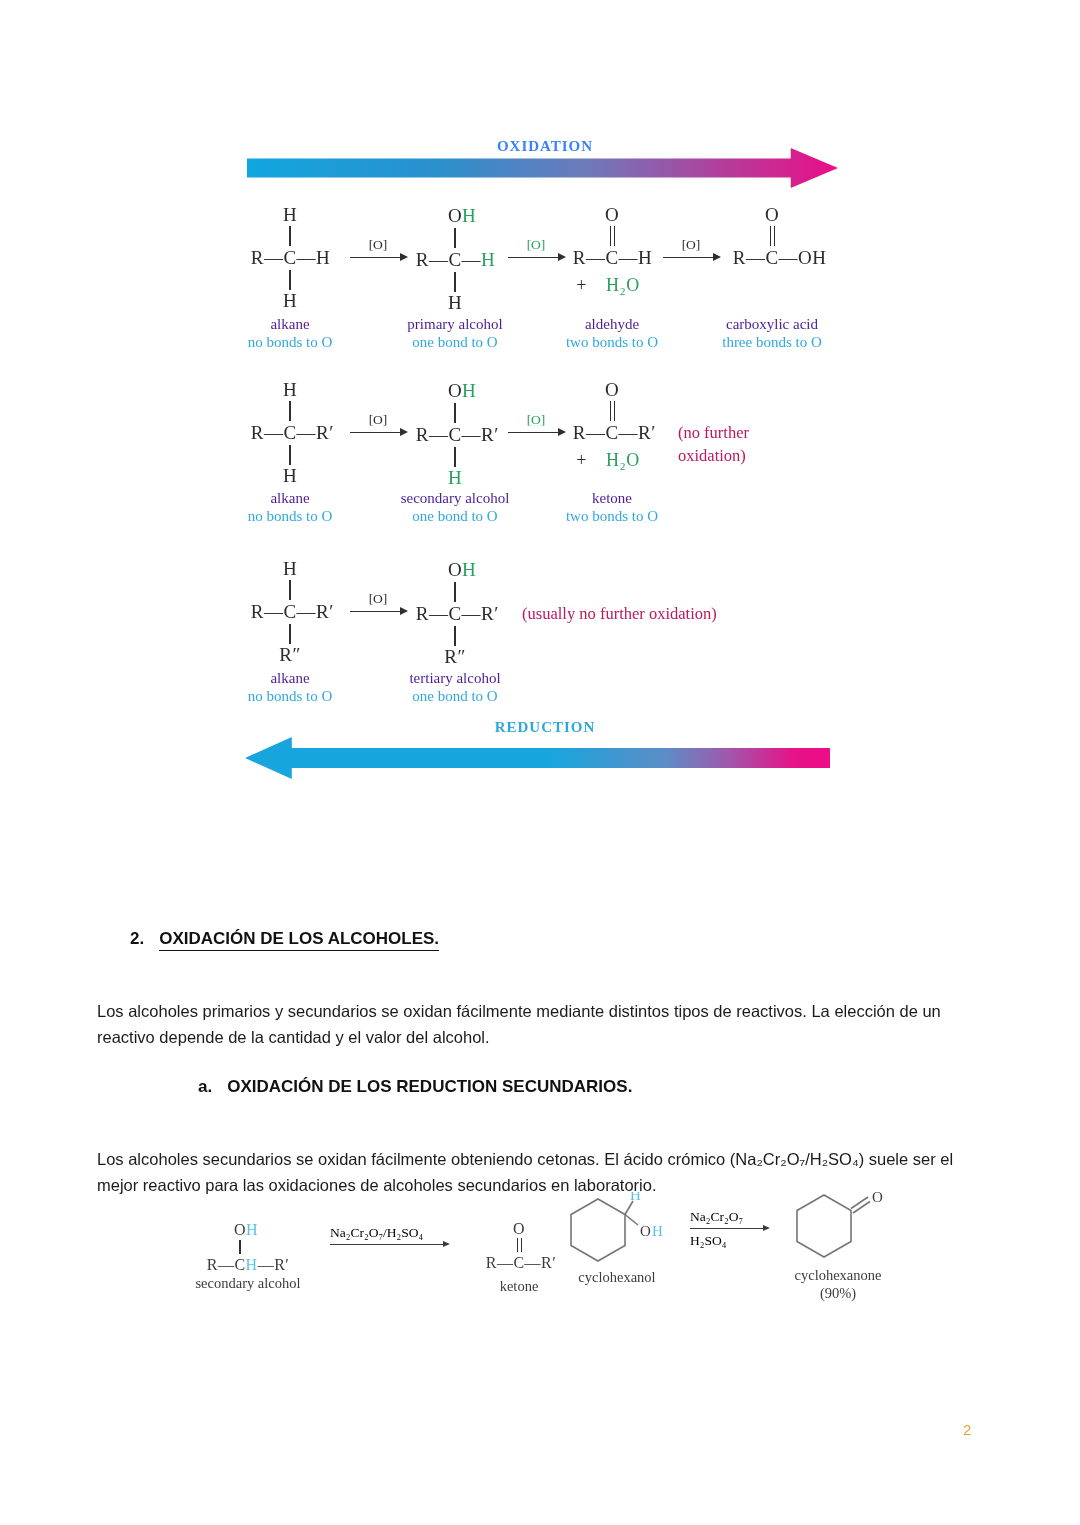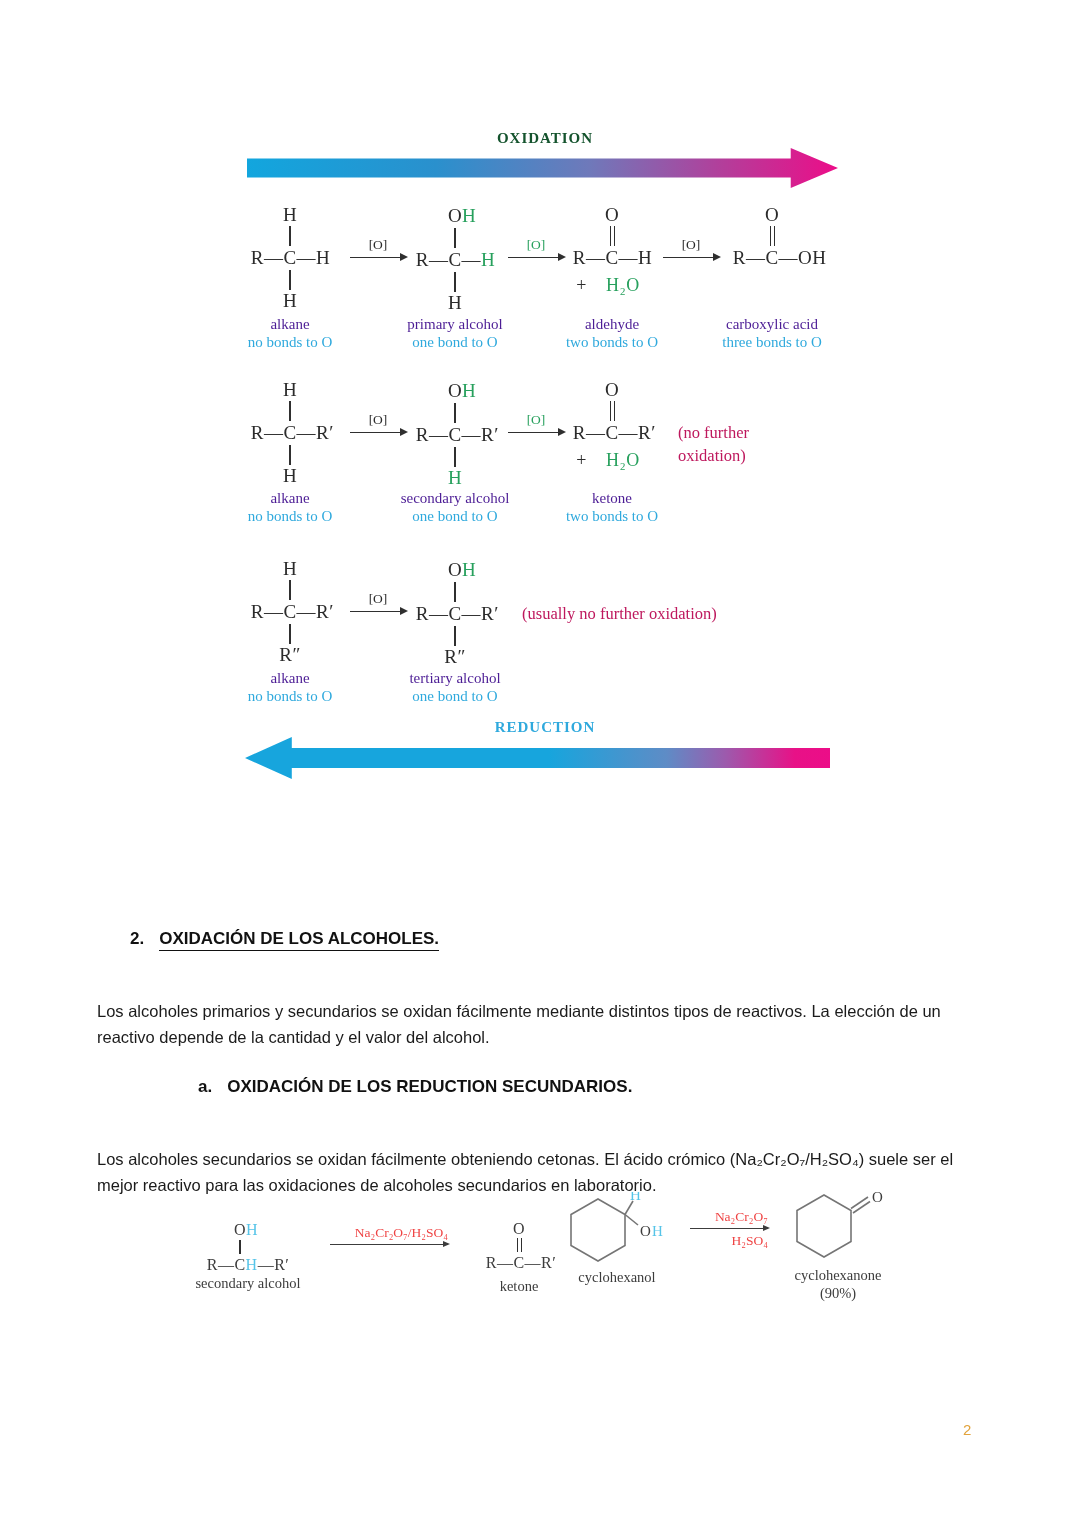--- a/index.html
+++ b/index.html
@@ -4,21 +4,21 @@
 <style>
   html,body{margin:0;padding:0;background:#ffffff;}
   .page{position:relative;width:1080px;height:1525px;background:#ffffff;overflow:hidden;
         font-family:"Liberation Sans","DejaVu Sans",sans-serif;color:#1b1b1b;}
 
   
   .fig1{position:absolute;left:0;top:0;width:1080px;height:800px;
         font-family:"Liberation Serif","DejaVu Serif",serif;color:#2b2b2b;}
   .fig-title{position:absolute;width:600px;text-align:center;font-size:15px;font-weight:bold;
              letter-spacing:1px;}
-  .fig-title.ox{left:245px;top:130px;color:#14532d;}
+  .fig-title.ox{left:245px;top:138px;color:#3b82f6;}
   .fig-title.red{left:245px;top:719px;color:#2fa9dd;}
   .grad-arrow{position:absolute;}
   .grad-arrow.right{left:247px;top:148px;width:591px;height:40px;
       background:linear-gradient(90deg,#12a6de 0%,#2a90cd 32%,#6f79ba 58%,#b23f9b 80%,#ec0d88 100%);
       -webkit-clip-path:polygon(0 26%,92% 26%,92% 0,100% 50%,92% 100%,92% 74%,0 74%);
       clip-path:polygon(0 26%,92% 26%,92% 0,100% 50%,92% 100%,92% 74%,0 74%);}
   .grad-arrow.left{left:245px;top:737px;width:585px;height:42px;
       background:linear-gradient(90deg,#17a5dd 0%,#17a5dd 52%,#5e8cc6 72%,#9c5bad 82%,#e81187 94%,#ec0d88 100%);
       -webkit-clip-path:polygon(100% 26%,8% 26%,8% 0,0 50%,8% 100%,8% 74%,100% 74%);
       clip-path:polygon(100% 26%,8% 26%,8% 0,0 50%,8% 100%,8% 74%,100% 74%);}
@@ -56,21 +56,21 @@
   
   .fig2{position:absolute;left:0;top:1150px;width:1080px;height:200px;
         font-family:"Liberation Serif","DejaVu Serif",serif;color:#3c3c3c;}
   .fig2 .struct{font-size:16px;width:120px;}
   .fig2 .srow{height:19px;line-height:19px;}
   .fig2 .atomrow{height:17px;line-height:17px;}
   .fig2 .vbond,.fig2 .dbond{height:14px;}
   .lblue{color:#56c4e8;}
   .f2label{position:absolute;transform:translateX(-50%);text-align:center;font-size:14.5px;
            line-height:18px;color:#3c3c3c;white-space:nowrap;}
-  .farrow{position:absolute;text-align:right;font-size:13.5px;color:#ef4444;}
+  .farrow{position:absolute;text-align:left;font-size:13.5px;color:#000000;}
   .farrow .flabel{height:18px;line-height:18px;white-space:nowrap;}
   .farrow .aline{position:relative;margin-top:2px;border-top:1.5px solid #3c3c3c;height:0;}
   .farrow .aline i{position:absolute;right:-2px;top:-4.5px;width:0;height:0;
       border-left:7px solid #3c3c3c;border-top:3.5px solid transparent;border-bottom:3.5px solid transparent;}
   .hexsvg{position:absolute;}
 
   .pagenum{position:absolute;left:963px;top:1421px;font-size:15px;color:#e2a33c;
            font-family:"Liberation Sans","DejaVu Sans",sans-serif;}
 </style>
 </head>

